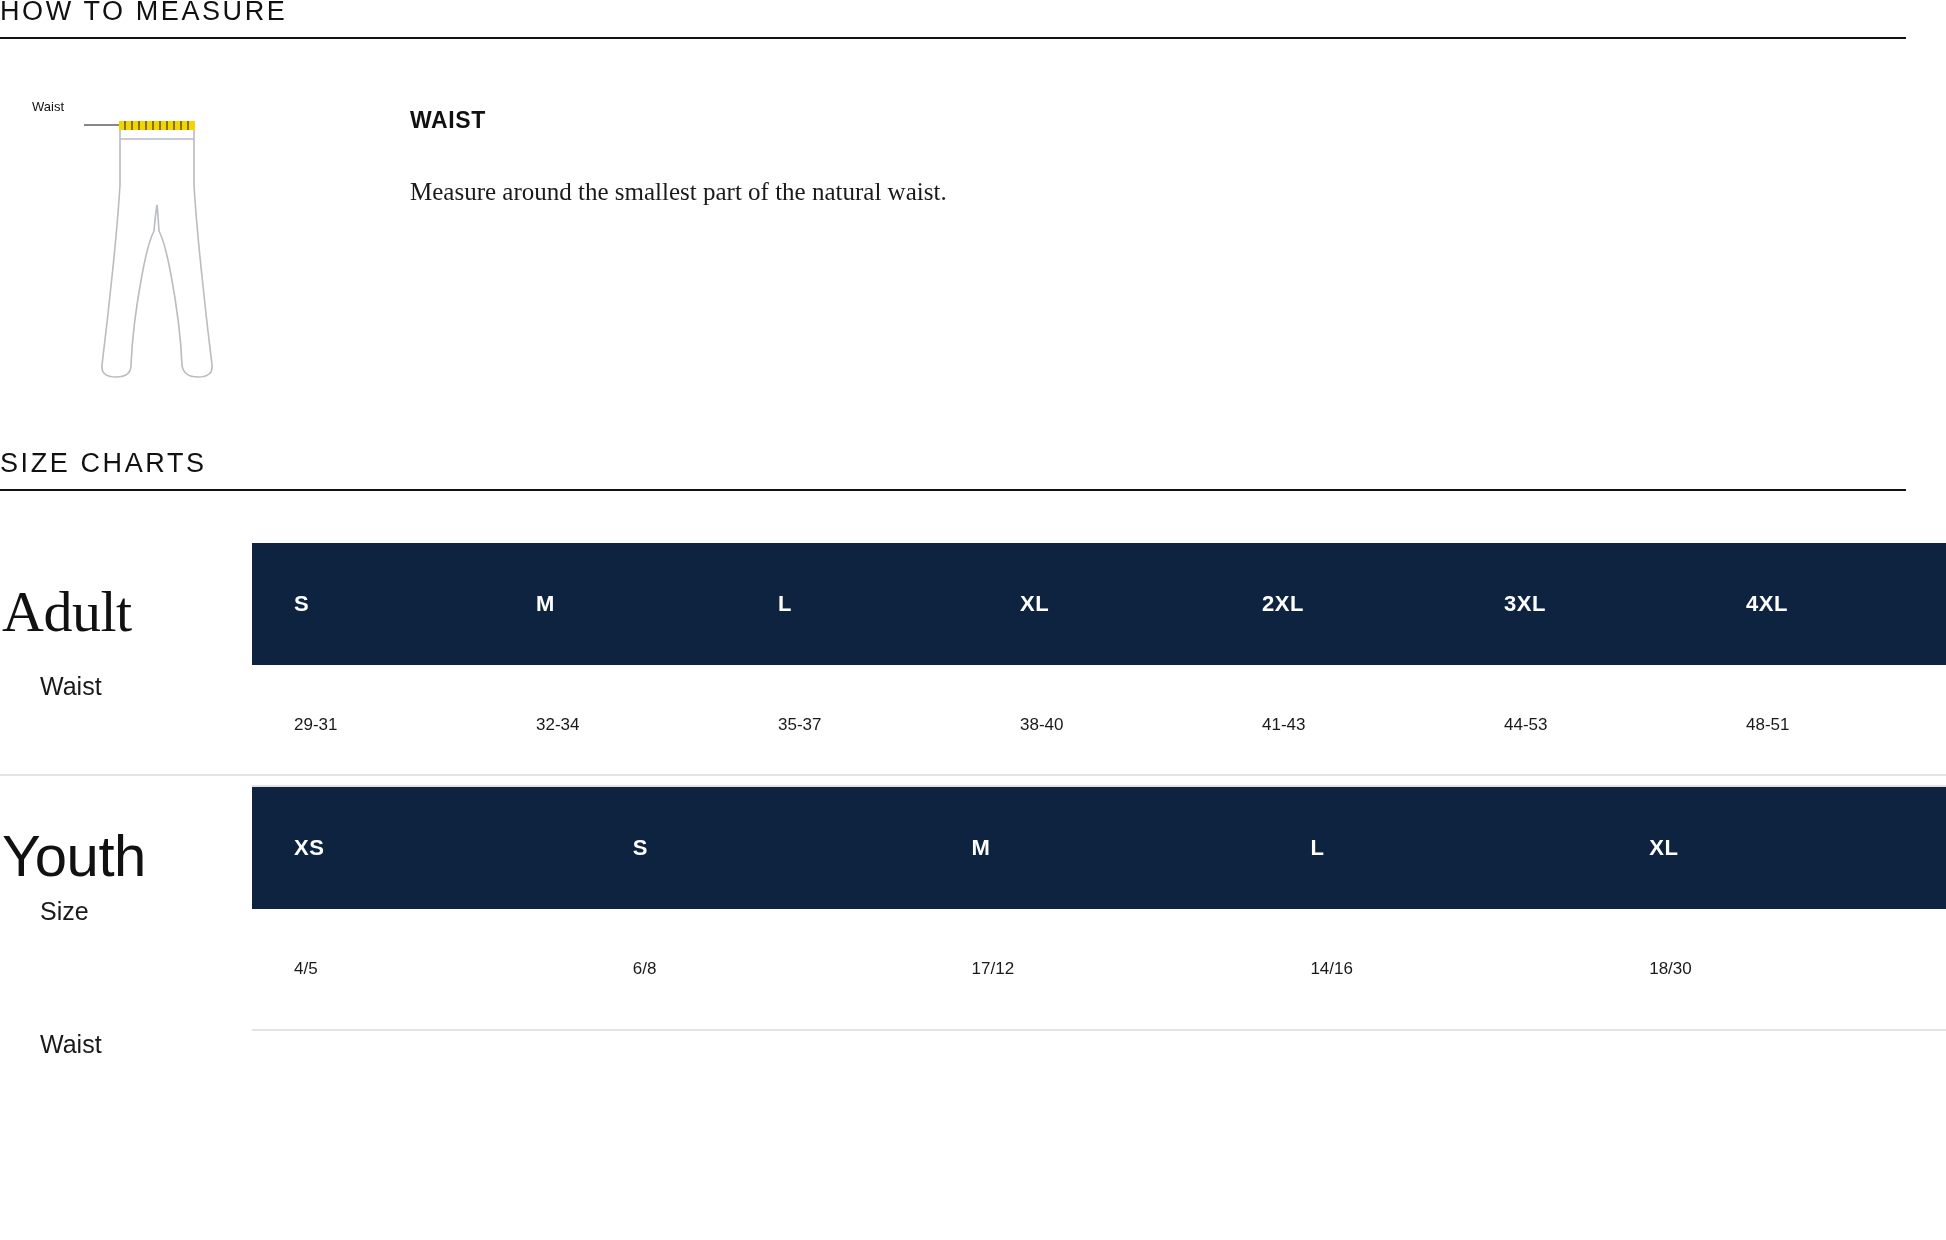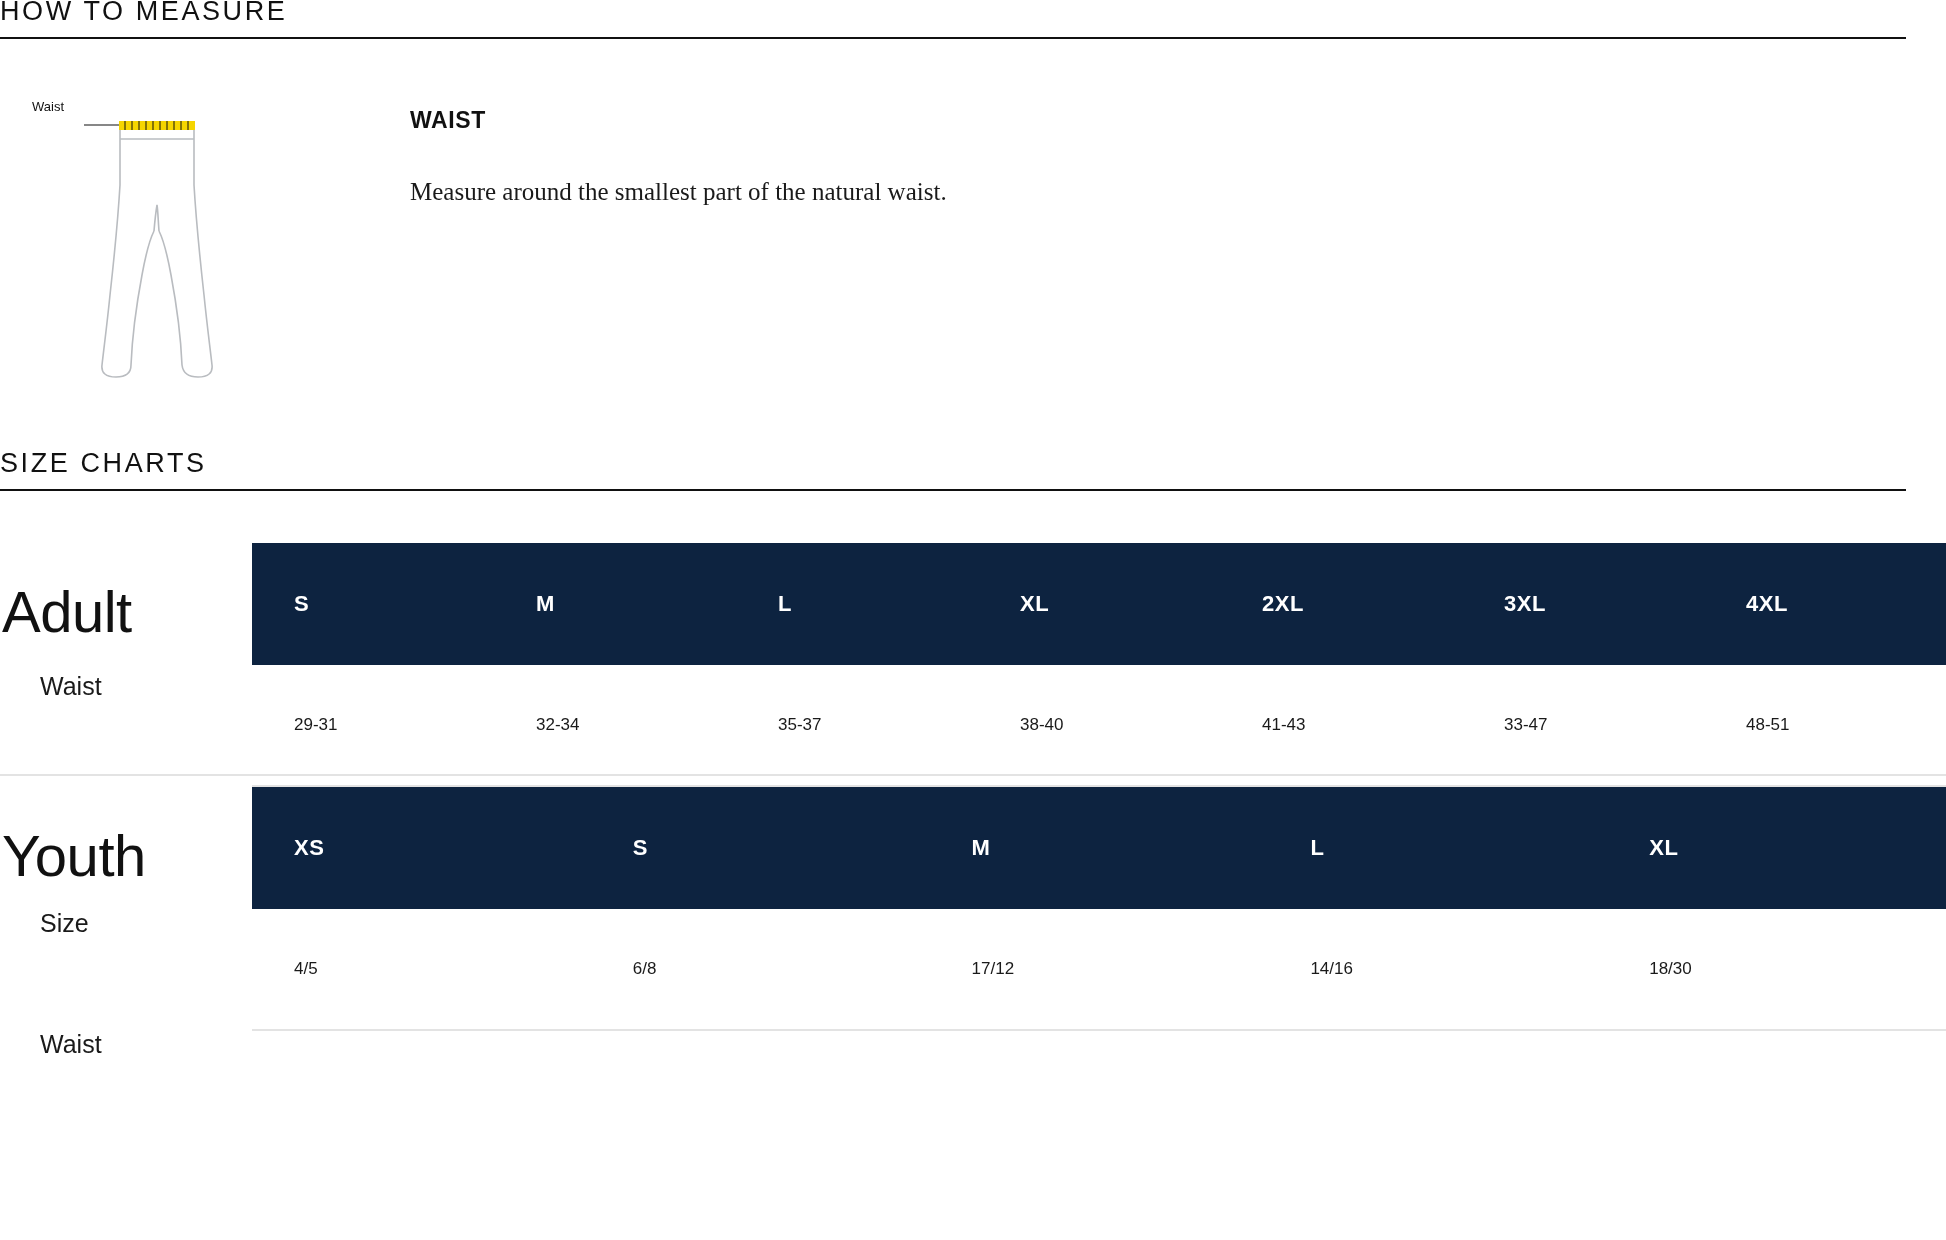--- a/index.html
+++ b/index.html
@@ -92,21 +92,21 @@
   .chart-label {
     flex: 0 0 252px;
     font-size: 58px;
     font-weight: 400;
     color: #111111;
     letter-spacing: -0.5px;
     line-height: 1;
     padding-left: 2px;
     box-sizing: border-box;
   }
-  #adult-chart .chart-label { padding-top: 40px; }
+  #adult-chart .chart-label { padding-top: 40px; font-family: Liberation Serif, serif; }
   #youth-chart .chart-label { padding-top: 40px; }
 
   .chart-table {
     flex: 1 1 auto;
     border-collapse: collapse;
     table-layout: fixed;
     width: 1694px;
   }
   .chart-table th,
   .chart-table td {
@@ -201,21 +201,21 @@
             <th>4XL</th>
           </tr>
         </thead>
         <tbody>
           <tr>
             <td>29-31</td>
             <td>32-34</td>
             <td>35-37</td>
             <td>38-40</td>
             <td>41-43</td>
-            <td>33-47</td>
+            <td>44-53</td>
             <td>48-51</td>
           </tr>
         </tbody>
       </table>
 
       <div style="position:absolute;"></div>
     </div>
 
     <div style="position:absolute; left:40px; top:224px; font-size:25px; color:#1a1a1a;">Waist</div>
 
@@ -236,19 +236,19 @@
             <td>4/5</td>
             <td>6/8</td>
             <td>17/12</td>
             <td>14/16</td>
             <td>18/30</td>
           </tr>
         </tbody>
       </table>
     </div>
 
-    <div style="position:absolute; left:40px; top:461px; font-size:25px; color:#1a1a1a;">Size</div>
+    <div style="position:absolute; left:40px; top:449px; font-size:25px; color:#1a1a1a;">Size</div>
     <div style="position:absolute; left:40px; top:582px; font-size:25px; color:#1a1a1a;">Waist</div>
 
     <div style="position:absolute; left:0; top:326px; width:1946px; border-bottom:2px solid #e3e3e3;"></div>
   </div>
 
 </div>
 
 </body></html>

